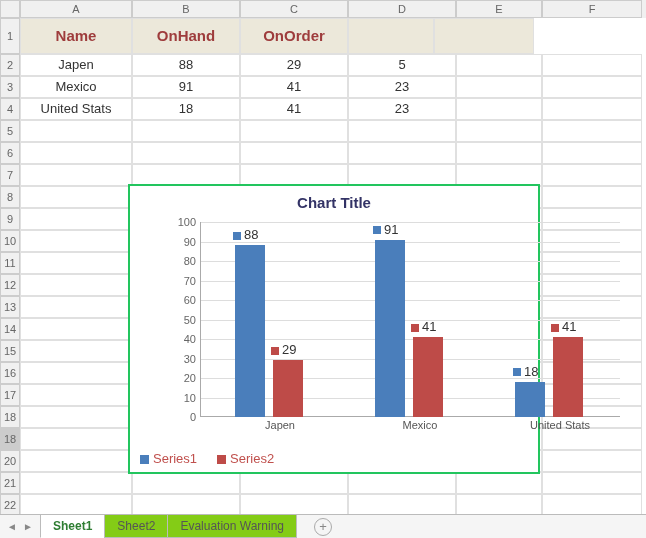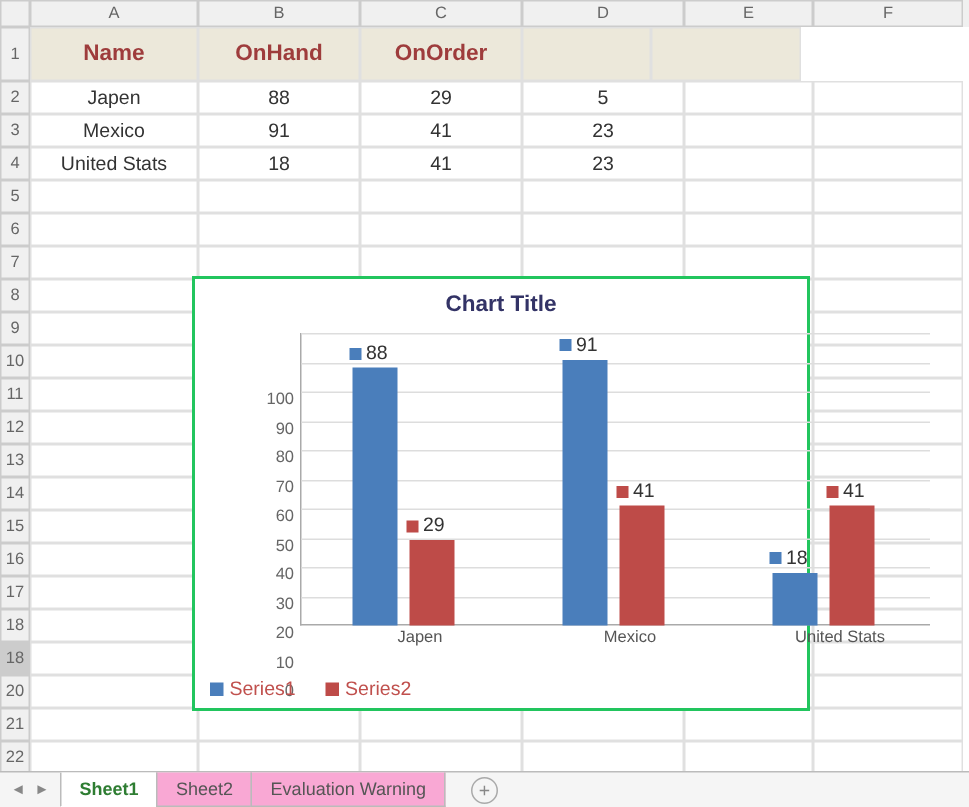--- a/index.html
+++ b/index.html
@@ -98,21 +98,20 @@
     position: absolute;
     left: 0; top: 0; bottom: 0;
     width: 30px;
   }
   .ytick {
     position: absolute;
     right: 4px;
     font-size: 11px;
     color: #666;
     transform: translateY(-50%);
-    margin-top: 44px;
   }
   .grid {
     position: absolute;
     left: 30px; right: 0; top: 0; bottom: 0;
     border-left: 1px solid #aaa;
     border-bottom: 1px solid #aaa;
   }
   .gridline {
     position: absolute;
     left: 0; right: 0;
@@ -197,21 +196,21 @@
     display: flex;
     justify-content: center;
     align-items: center;
     color: #888;
   }
   .tabnav span { margin: 0 3px; cursor: pointer; font-size: 10px; }
   .tab {
     padding: 4px 12px;
     border: 1px solid #bbb;
     border-top: none;
-    background: #f9a8d4;
+    background: #84cc16;
     color: #555;
     cursor: pointer;
     margin-right: -1px;
   }
   .tab.active {
     background: #fff;
     font-weight: bold;
     color: #2e7d32;
     border-bottom: 1px solid #fff;
   }

